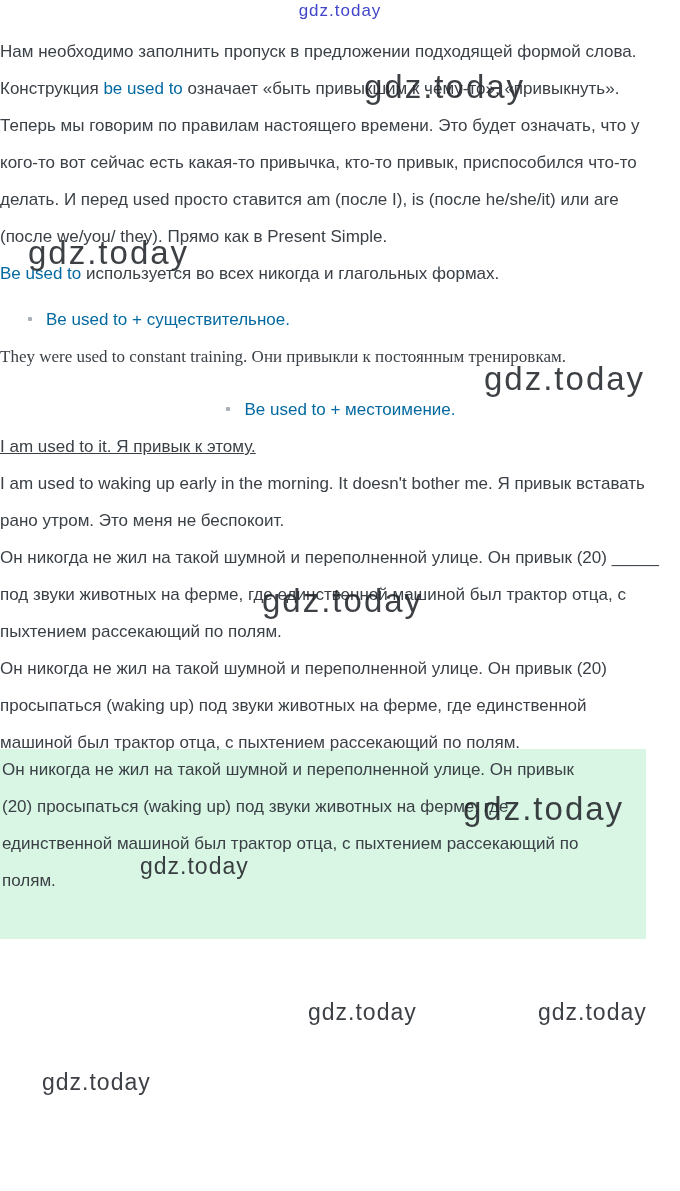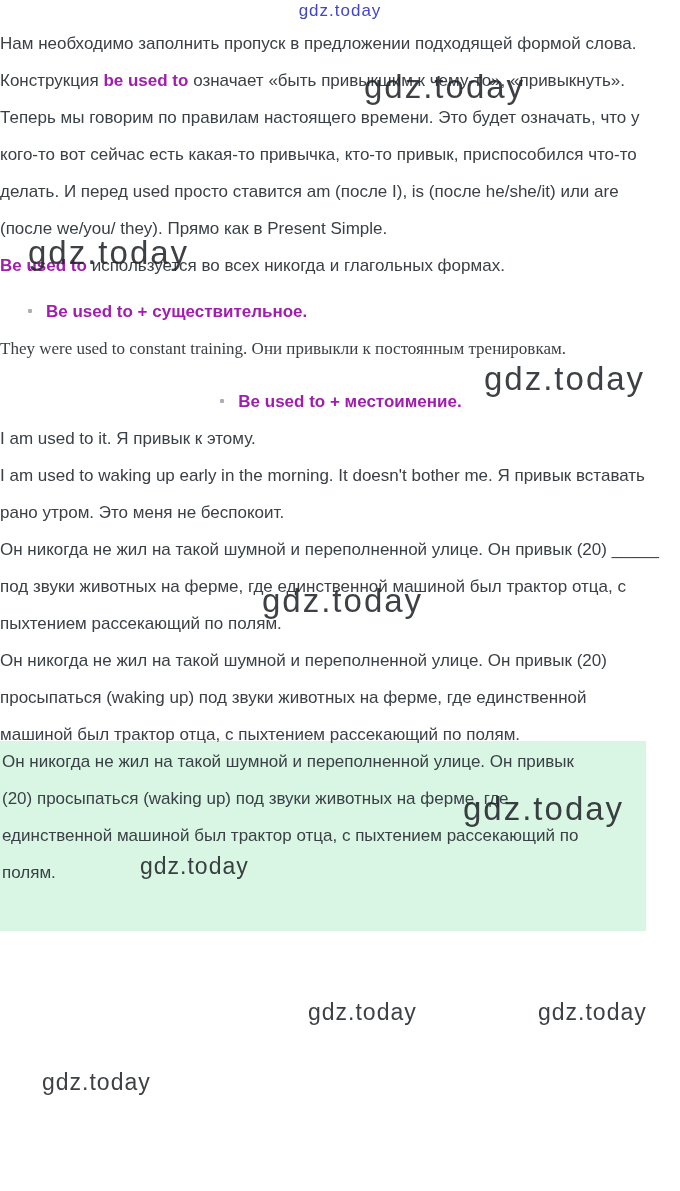--- a/index.html
+++ b/index.html
@@ -25,41 +25,41 @@
     font-weight: 300;
     letter-spacing: 1px;
     color: #4145c9;
     text-decoration: none;
     white-space: nowrap;
   }
   
   .content {
     position: absolute;
     left: 0;
-    top: 25px;
+    top: 33px;
     width: 680px;
   }
   .content p,
   .bullet-item {
     margin: 0;
     font-size: 17px;
     line-height: 37px;
     color: #3a4046;
     width: 662px;
   }
   b, .bold {
-    font-weight: bold;
-    color: #a21caf;
+    font-weight: normal;
+    color: #0369a1;
   }
   .p-rule2   { margin-top: 7px; }
   .p-usage   { margin-top: 11px; }
   .bullet-1  { margin-top: 9px; padding-left: 8px; }
   .ex-noun   { margin-top: 32px; font-family: Liberation Serif, serif; }
   .bullet-2  { margin-top: 16px; text-align: center; }
-  .ex-pron   { margin-top: 25px; }
+  .ex-pron   { margin-top: 25px; text-decoration: underline; }
   .bullet-3  { margin-top: 17px; }
   .ex-gerund { margin-top: 28px; }
 
   .bullet-item::before {
     content: "";
     display: inline-block;
     width: 4px;
     height: 4px;
     background: #aab0b6;
     border-radius: 1px;

